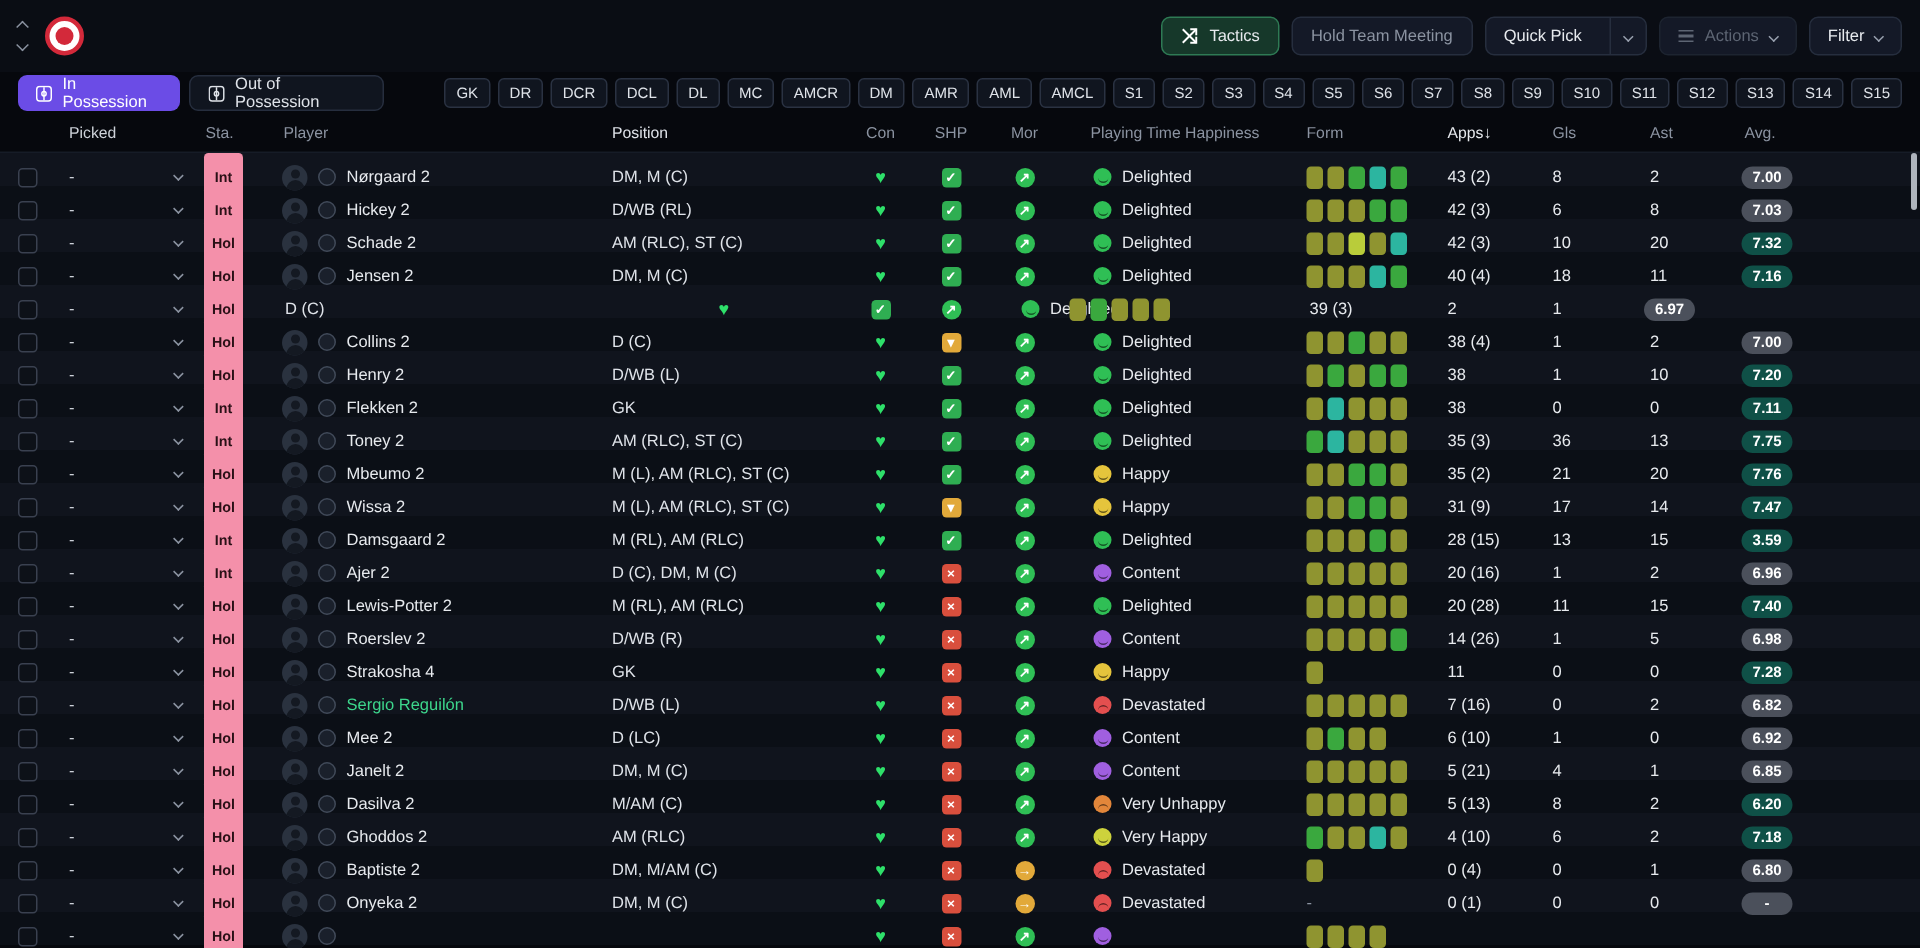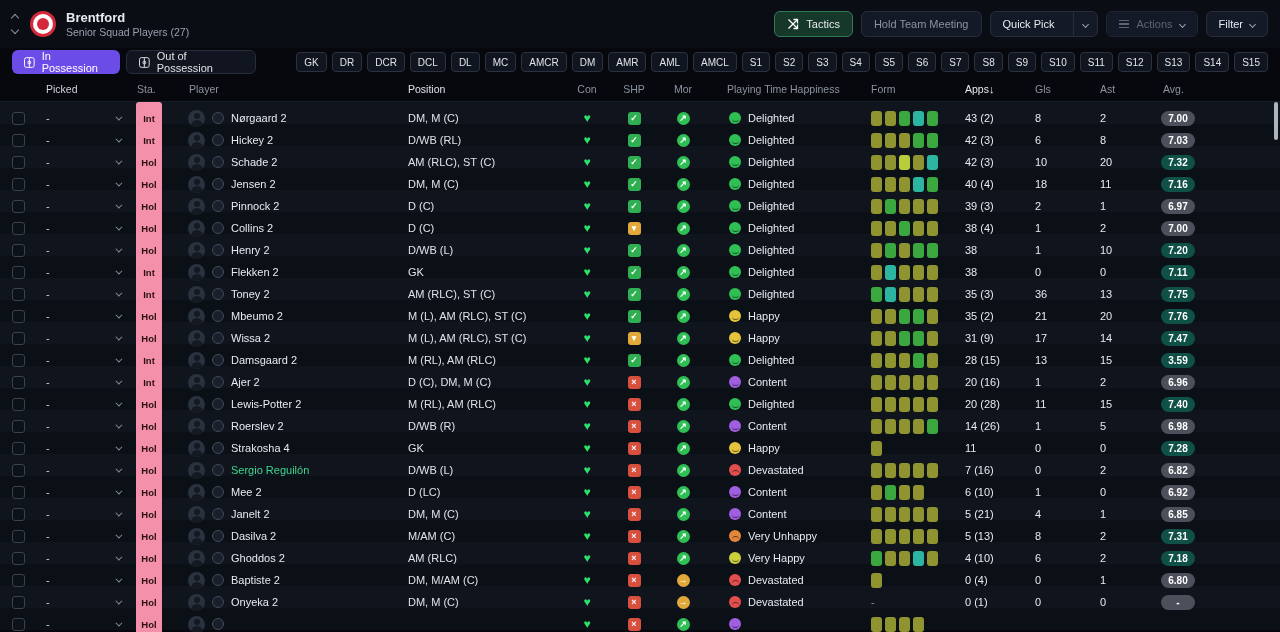--- a/index.html
+++ b/index.html
@@ -102,24 +102,20 @@
 </style>
 </head>
 <body>
 
 <div class="topbar">
   <div class="collapse-col">
     <span class="chev up"></span>
     <span class="chev down"></span>
   </div>
   <div class="club-badge"></div>
-  <div class="club-meta">
-    <div class="club-name">Brentford</div>
-    <div class="club-sub">Senior Squad Players (27)</div>
-  </div>
 
   <div class="right-group">
     <button class="btn btn-tactics">
       <svg width="12" height="12" viewBox="0 0 12 12" fill="none" stroke="#fff" stroke-width="1.3">
         <path d="M1.5 10.5 L10.5 1.5"></path>
           <path d="M6.5 1.5 H10.5 V5.5"></path>
         <path d="M1.5 1.5 L10.5 10.5"></path>
           <path d="M10.5 6.5 V10.5 H6.5"></path>
       </svg>
       <span>Tactics</span>
@@ -397,25 +393,20 @@
       <div class="td c-check">
         <span class="checkbox"></span>
       </div>
       <div class="td c-picked">
         <span>-</span>
         <span class="chev"></span>
       </div>
       <div class="td c-sta">
         <span class="badge">Hol</span>
       </div>
-      <div class="td c-player">
-        <span class="avatar"></span>
-        <span class="info-dot"></span>
-        <span class="pname">Pinnock 2</span>
-      </div>
       <div class="td c-pos">D (C)</div>
       <div class="td c-con">
         <span class="heart">♥</span>
       </div>
       <div class="td c-shp">
         <span class="shp ok">✓</span>
       </div>
       <div class="td c-mor">
         <span class="mor up">↗</span>
       </div>
@@ -1097,21 +1088,21 @@
         <span class="fsq" style="background:var(--form-olive)"></span>
         <span class="fsq" style="background:var(--form-olive)"></span>
         <span class="fsq" style="background:var(--form-olive)"></span>
         <span class="fsq" style="background:var(--form-olive)"></span>
         <span class="fsq" style="background:var(--form-olive)"></span>
       </div>
       <div class="td c-apps">5 (13)</div>
       <div class="td c-gls">8</div>
       <div class="td c-ast">2</div>
       <div class="td c-avg">
-        <span class="pill" style="background:var(--pill-teal)">7.31</span>
+        <span class="pill" style="background:var(--pill-teal)">6.20</span>
       </div>
       <div class="td"></div>
     </div>
     <div class="tr even">
       <div class="td c-check">
         <span class="checkbox"></span>
       </div>
       <div class="td c-picked">
         <span>-</span>
         <span class="chev"></span>

